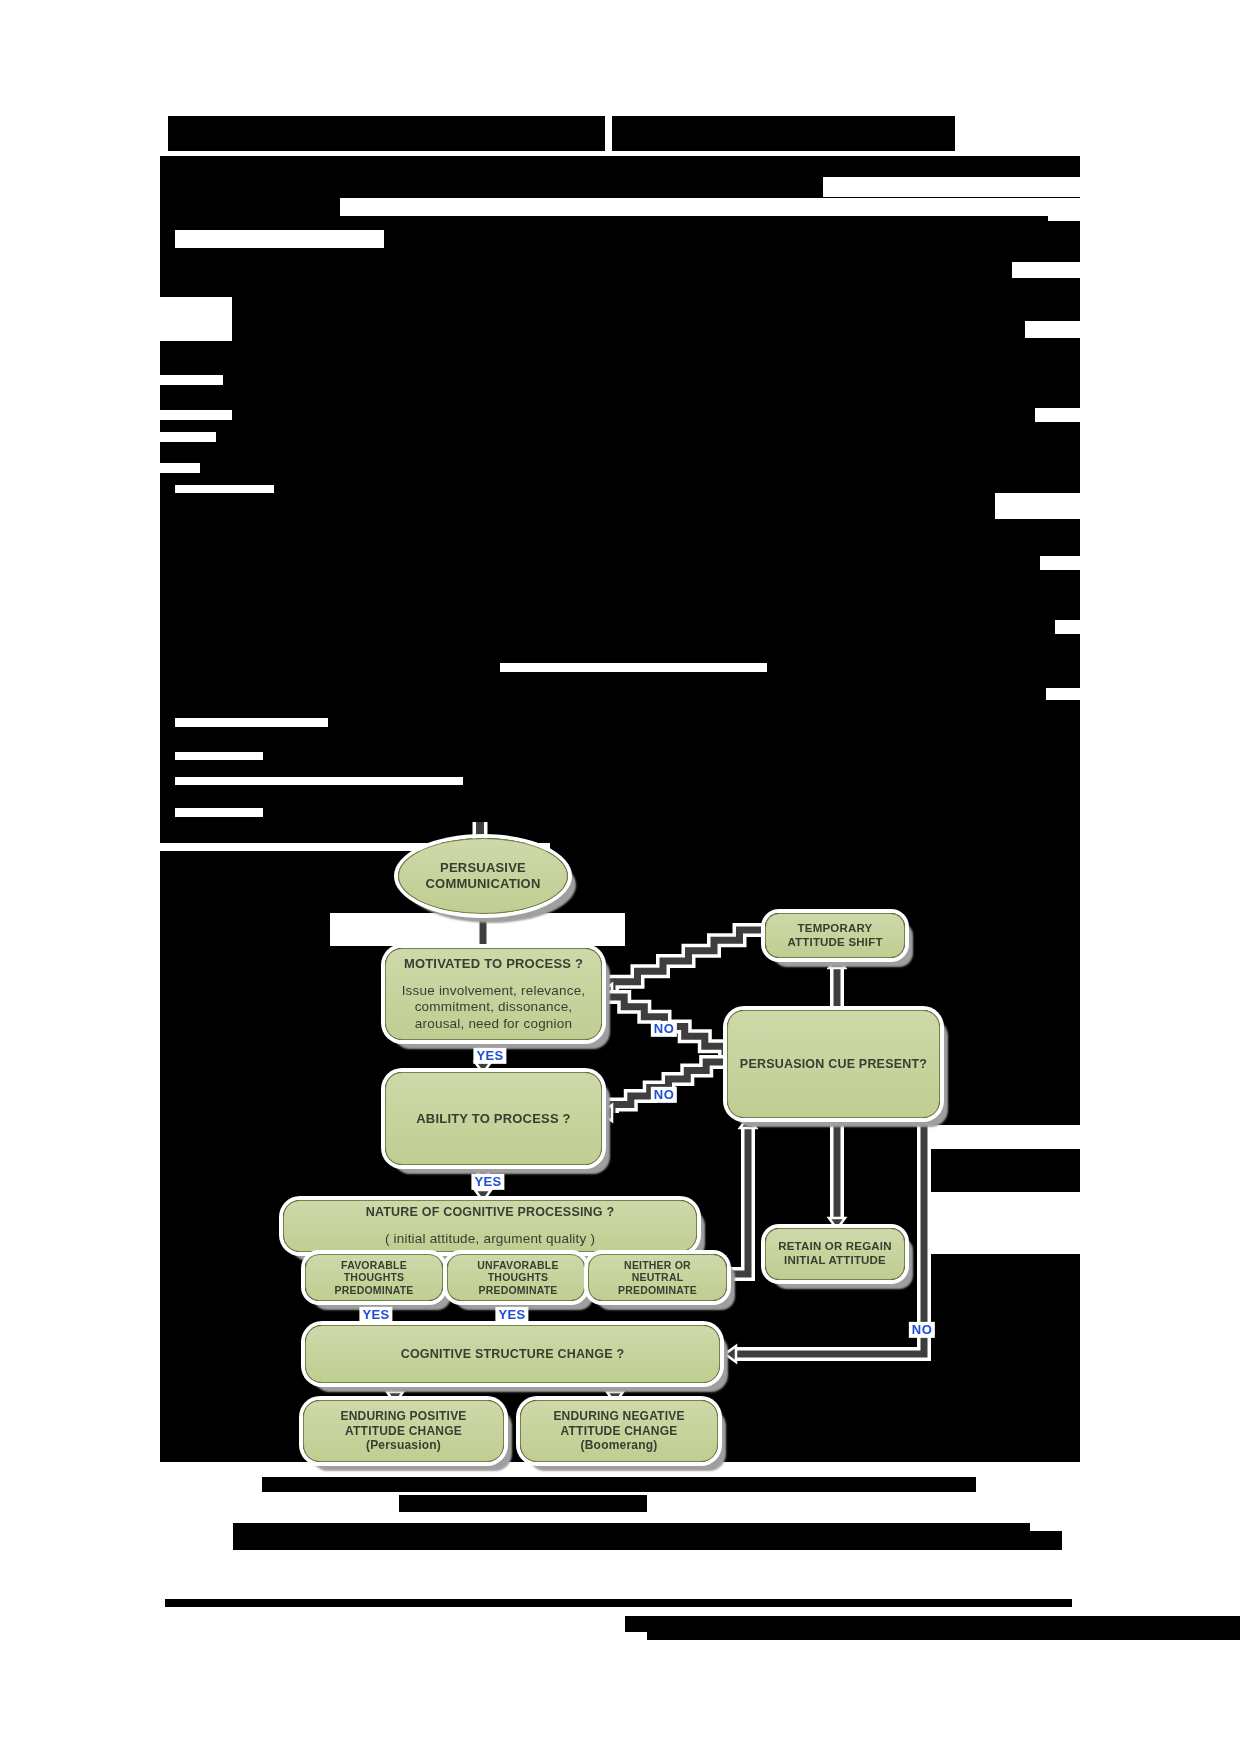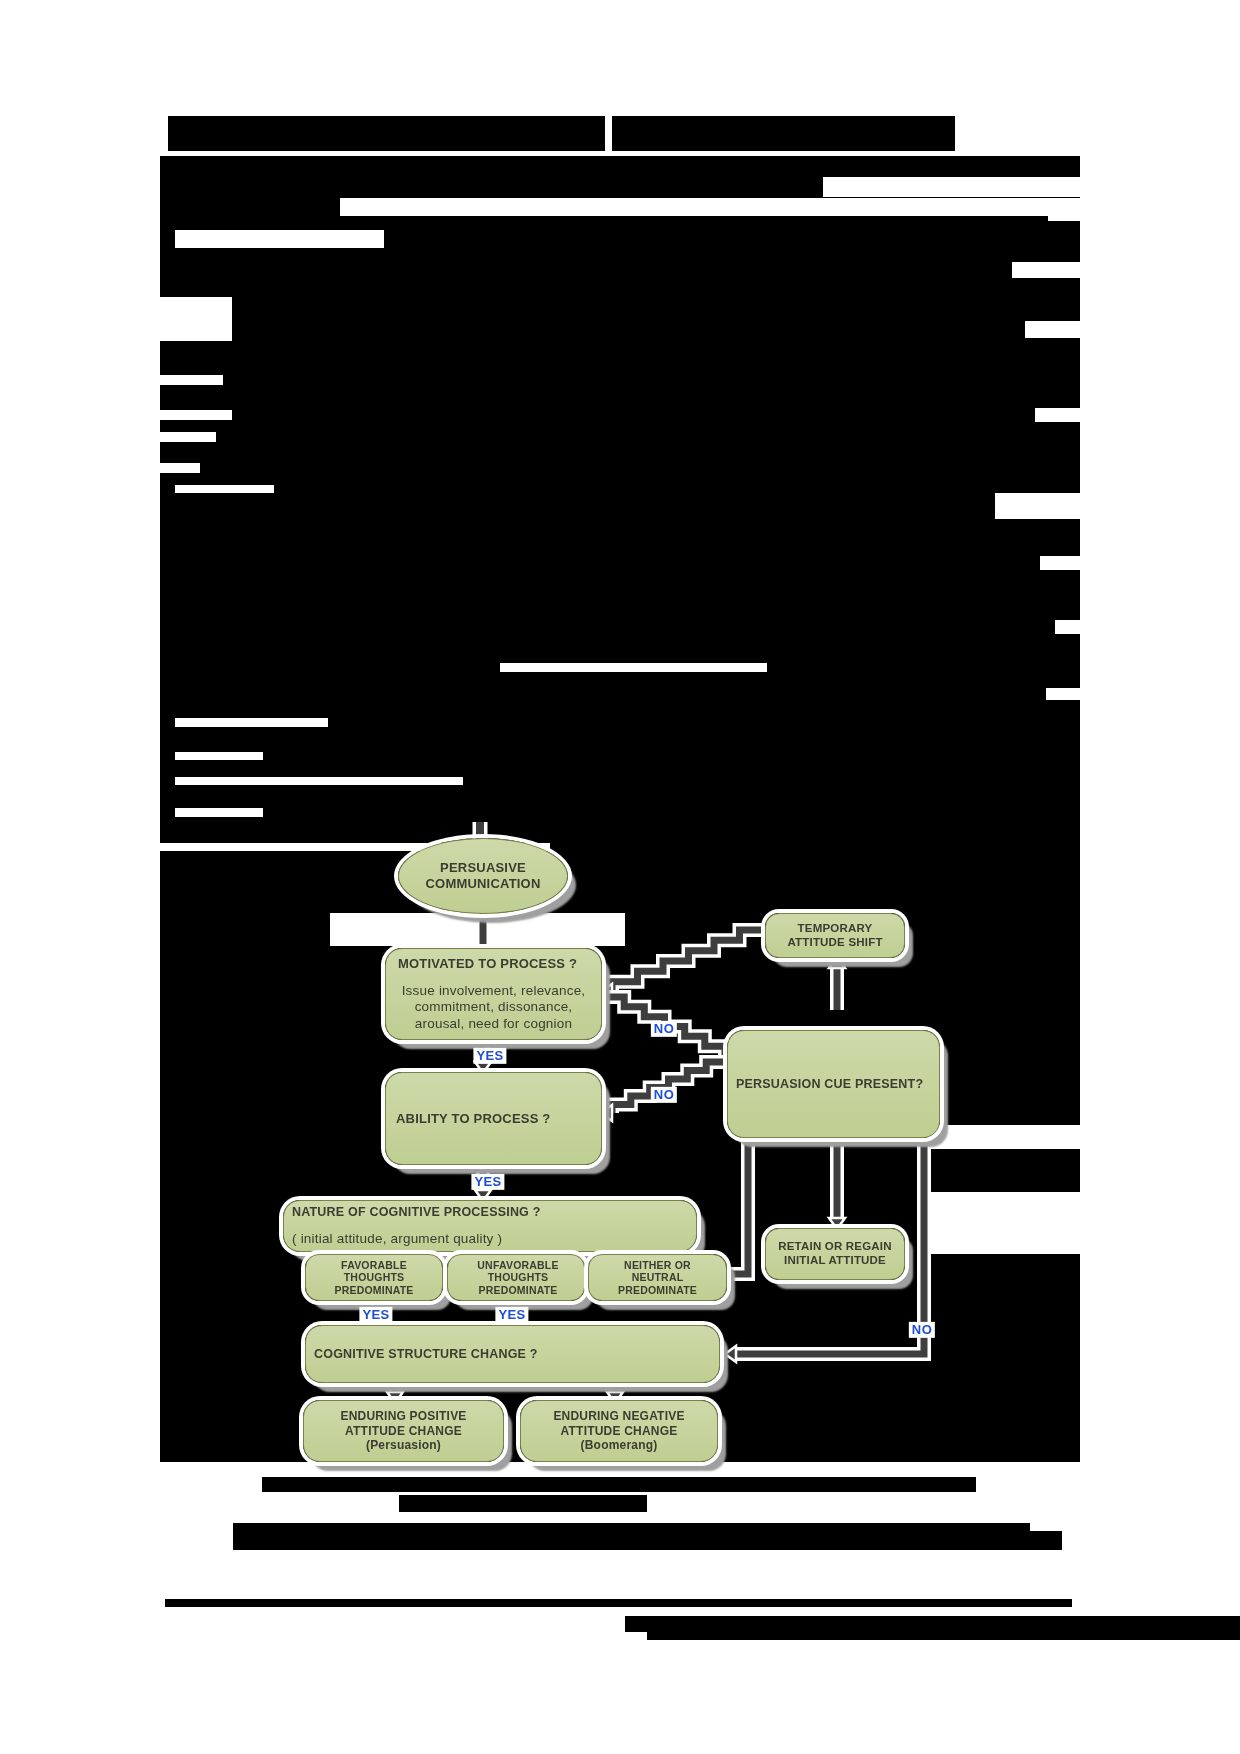--- a/index.html
+++ b/index.html
@@ -2,21 +2,21 @@
 <html><head>
 <meta charset="utf-8">
 <style>
   html,body{margin:0;padding:0;background:#e8e8e8;}
   #page{position:relative;width:1240px;height:1754px;background:#ffffff;overflow:hidden;
         font-family:"Liberation Sans",sans-serif;}
   .red-black{position:absolute;background:#000000;}
   .red-white{position:absolute;background:#ffffff;}
   #connector-layer{position:absolute;left:0;top:0;z-index:3;}
   .node{position:absolute;box-sizing:border-box;z-index:4;
-        display:flex;flex-direction:column;align-items:flex-start;justify-content:center;
+        display:flex;flex-direction:column;align-items:center;justify-content:center;
         text-align:center;padding:2px 8px;
         background:linear-gradient(180deg,#cdd9a9 0%,#c6d39c 55%,#bfce92 100%);
         border:1px solid #78834a;border-radius:17px;
         box-shadow:0 0 0 4px #ffffff, 8px 9px 2px #9f9f9f;
         color:#3a3d30;}
   .node.ellipse{border-radius:50%;}
   .node-title{font-weight:bold;letter-spacing:.2px;line-height:1.2;}
   .node-body{letter-spacing:.2px;line-height:1.22;margin-top:11px;}
   .flow-label{position:absolute;z-index:5;transform:translate(-50%,-50%);
         background:#ffffff;color:#1d4ed8;font-weight:bold;font-size:13px;
@@ -180,21 +180,21 @@
       </div>
       <div class="node" style="left: 303px; top: 1400px; width: 201px; height: 62px;">
         <div class="node-title" style="font-size: 12px;">ENDURING POSITIVE ATTITUDE CHANGE (Persuasion)</div>
       </div>
       <div class="node" style="left: 520px; top: 1400px; width: 198px; height: 62px;">
         <div class="node-title" style="font-size: 12px;">ENDURING NEGATIVE ATTITUDE CHANGE (Boomerang)</div>
       </div>
       <div class="node" style="left: 765px; top: 913px; width: 140px; height: 45px; border-radius: 14px;">
         <div class="node-title" style="font-size: 11.5px;">TEMPORARY ATTITUDE SHIFT</div>
       </div>
-      <div class="node" style="left: 727px; top: 1010px; width: 213px; height: 108px; margin-top: 20px;">
+      <div class="node" style="left: 727px; top: 1010px; width: 213px; height: 108px;">
         <div class="node-title" style="font-size: 12.5px;">PERSUASION CUE PRESENT?</div>
       </div>
       <div class="node" style="left: 765px; top: 1228px; width: 140px; height: 52px; border-radius: 14px;">
         <div class="node-title" style="font-size: 11.5px;">RETAIN OR REGAIN INITIAL ATTITUDE</div>
       </div>
     </div>
   <div id="label-layer">
       <div class="flow-label" style="left: 490px; top: 1056px;">YES</div>
       <div class="flow-label" style="left: 488px; top: 1182px;">YES</div>
       <div class="flow-label" style="left: 376px; top: 1315px;">YES</div>

